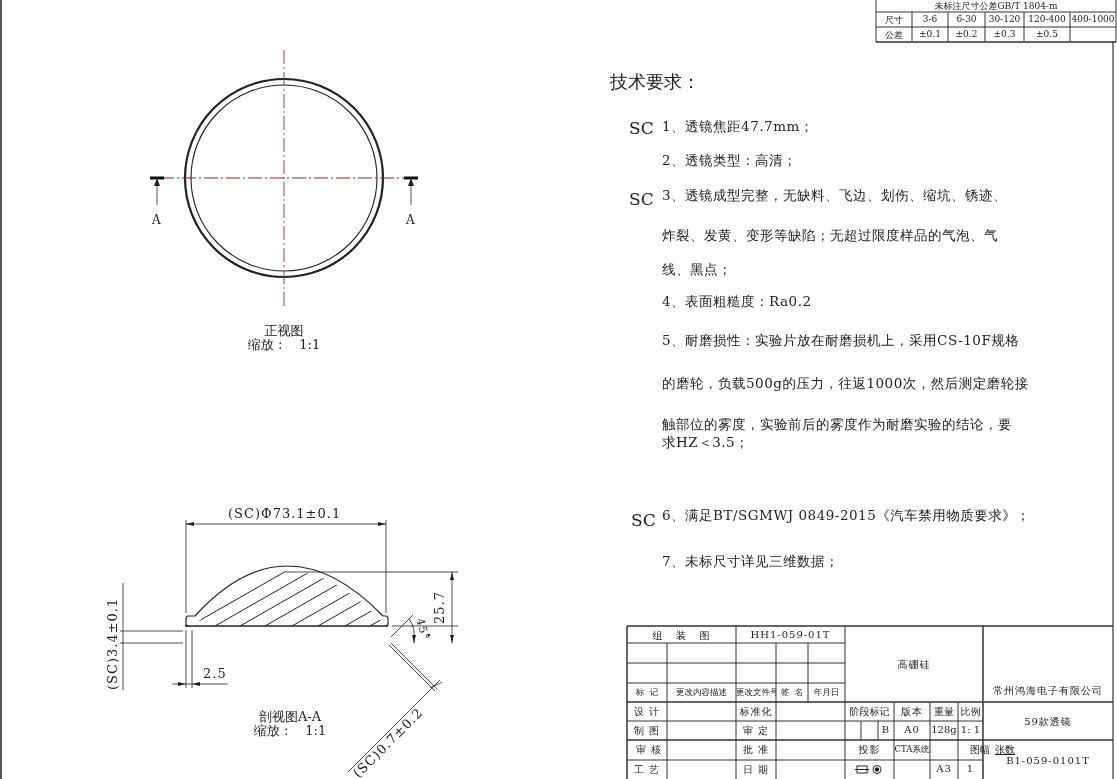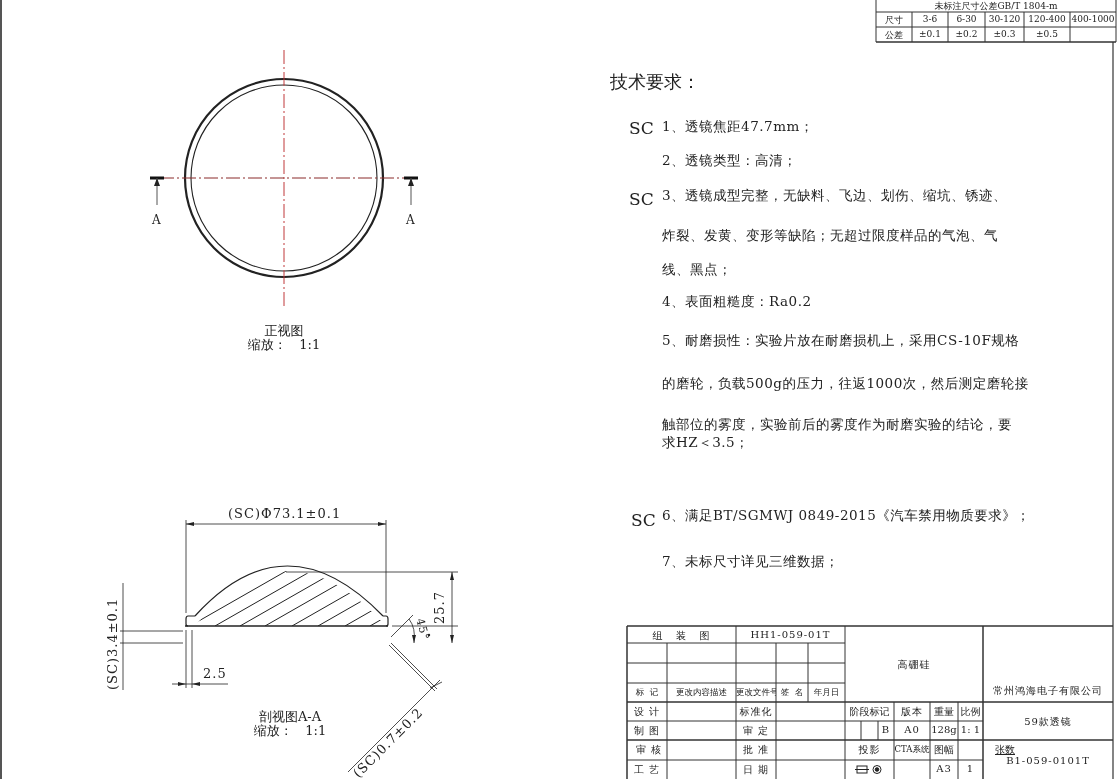--- a/index.html
+++ b/index.html
@@ -220,19 +220,19 @@
 <div class="tb" style="left:878px;top:724px;width:16px;">B</div>
 <div class="tb" style="left:894px;top:705px;width:36px;">版本</div>
 <div class="tb" style="left:894px;top:724px;width:36px;">A0</div>
 <div class="tb" style="left:930px;top:705px;width:28px;letter-spacing:0;">重量</div>
 <div class="tb" style="left:930px;top:724px;width:28px;letter-spacing:0;">128g</div>
 <div class="tb" style="left:958px;top:705px;width:25px;letter-spacing:0;">比例</div>
 <div class="tb" style="left:958px;top:724px;width:25px;letter-spacing:0;">1: 1</div>
 
 <div class="tb" style="left:845px;top:743px;width:49px;">投影</div>
 <div class="tb tbs" style="left:890px;top:744px;width:44px;">CTA系统</div>
-<div class="tb" style="left:930px;top:743px;width:28px;letter-spacing:0;">图幅</div>
+<div class="tb" style="left:930px;top:743px;width:28px;letter-spacing:0;padding-left:36px;">图幅</div>
 <div class="tb" style="left:930px;top:763px;width:28px;">A3</div>
 <div class="tb" style="left:992px;top:743px;width:26px;letter-spacing:0;text-decoration:underline;">张数</div>
 <div class="tb" style="left:958px;top:763px;width:25px;">1</div>
 
 <div class="tb" style="left:983px;top:715px;width:130px;">59款透镜</div>
 <div class="tb" style="left:983px;top:755px;width:130px;">B1-059-0101T</div>
 
 </body></html>

